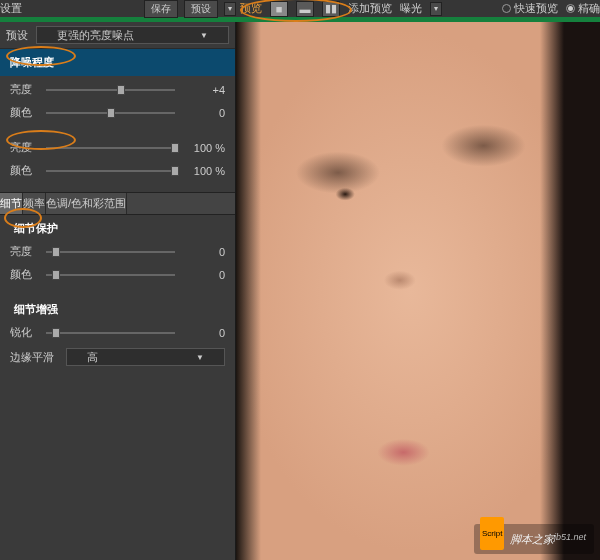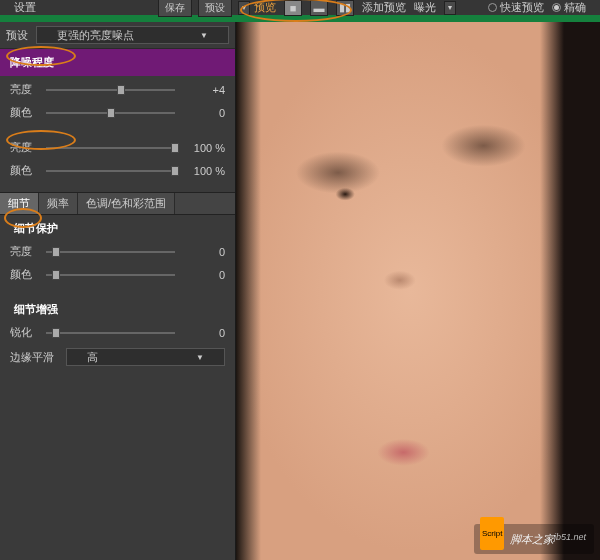--- a/index.html
+++ b/index.html
@@ -1,42 +1,42 @@
 <!DOCTYPE html>
 <html><head>
 <meta charset="utf-8">
 <style>
 * { margin: 0; padding: 0; box-sizing: border-box; font-family: "Microsoft YaHei", sans-serif; font-size: 11px; }
 body { background: #2b2b2b; color: #ccc; width: 600px; height: 560px; overflow: hidden; position: relative; }
-.topbar { display: flex; align-items: center; height: 22px; background: #363636; border-bottom: 7px solid #15803d; padding: 0 14px; gap: 4px; }
+.topbar { display: flex; align-items: center; height: 22px; background: #363636; border-bottom: 5px solid #15803d; padding: 0 0; gap: 4px; }
 .topbar-left { display: flex; align-items: center; gap: 6px; width: 236px; }
 .topbar-right { display: flex; align-items: center; gap: 8px; flex: 1; }
 .btn { background: #4a4a4a; border: 1px solid #222; color: #ccc; padding: 1px 6px; cursor: pointer; font-size: 10px; }
 .btn-arrow { width: 12px; height: 14px; background: #4a4a4a; border: 1px solid #222; display:flex; align-items:center; justify-content:center; font-size:8px; }
 .view-btn { width: 18px; height: 16px; background: #5a5a5a; border: 1px solid #222; display:inline-flex; align-items:center; justify-content:center; }
 .view-btn.active { background: #888; }
 .radio-label { display: flex; align-items: center; gap: 3px; }
 .radio { width: 9px; height: 9px; border: 1px solid #999; border-radius: 50%; position: relative; }
 .radio.checked::after { content: ""; position: absolute; inset: 1px; background: #ccc; border-radius: 50%; }
 .container { display: flex; height: 538px; }
 .sidebar { width: 236px; background: #3a3a3a; border-right: 1px solid #1a1a1a; overflow-y: auto; }
 .preset-row { display: flex; align-items: center; padding: 4px 6px; gap: 6px; border-bottom: 1px solid #2a2a2a; }
 .preset-row label { width: 24px; }
 .dropdown { flex: 1; background: #2e2e2e; border: 1px solid #555; color: #ccc; padding: 2px 20px; display:flex; justify-content:space-between; align-items:center; height: 18px; }
 .dropdown .arrow { font-size: 8px; }
-.section-header { padding: 6px 10px; color: #fff; font-weight: bold; position: relative; background: #701a75; }
+.section-header { padding: 6px 10px; color: #fff; font-weight: bold; position: relative; background: #0c4a6e; }
 .section-body { padding: 2px 0 10px 0; }
 .slider-row { display: flex; align-items: center; padding: 4px 10px; gap: 8px; }
 .slider-row label { width: 28px; color: #ccc; }
 .slider { flex: 1; height: 14px; position: relative; }
 .slider-track { position: absolute; top: 6px; left: 0; right: 0; height: 2px; background: #666; }
 .slider-thumb { position: absolute; top: 2px; width: 8px; height: 10px; background: #aaa; border: 1px solid #444; transform: translateX(-50%); }
 .slider-row .val { width: 42px; text-align: right; color: #ccc; }
 .tabs { display: flex; border-top: 1px solid #222; border-bottom: 1px solid #222; background: #444; }
-.tab { padding: 3px 8px; background: #4a4a4a; border-right: 1px solid #2a2a2a; cursor: pointer; }
+.tab { padding: 3px 0; background: #4a4a4a; border-right: 1px solid #2a2a2a; cursor: pointer; }
 .tab.active { background: #666; color: #fff; }
 .subheader { padding: 6px 14px 2px 14px; color: #fff; font-weight: bold; }
 .preview { flex: 1; background: #2b2b2b; display: flex; flex-direction: column; }
 .preview-header { display: flex; align-items: center; height: 20px; background: #3a3a3a; border-bottom: 1px solid #1a1a1a; padding: 0 4px; justify-content: space-between; }
 .preview-header .nav { display: flex; gap: 2px; }
 .nav-btn { width: 14px; height: 14px; background: #4a4a4a; border: 1px solid #222; font-size:8px; display:flex;align-items:center;justify-content:center; }
 .preview-img { flex: 1; position: relative; overflow: hidden; }
 .face { width: 100%; height: 100%; background:
   radial-gradient(ellipse 60px 30px at 28% 28%, rgba(60,40,30,0.6), transparent 70%),
   radial-gradient(ellipse 60px 30px at 68% 23%, rgba(60,40,30,0.6), transparent 70%),

